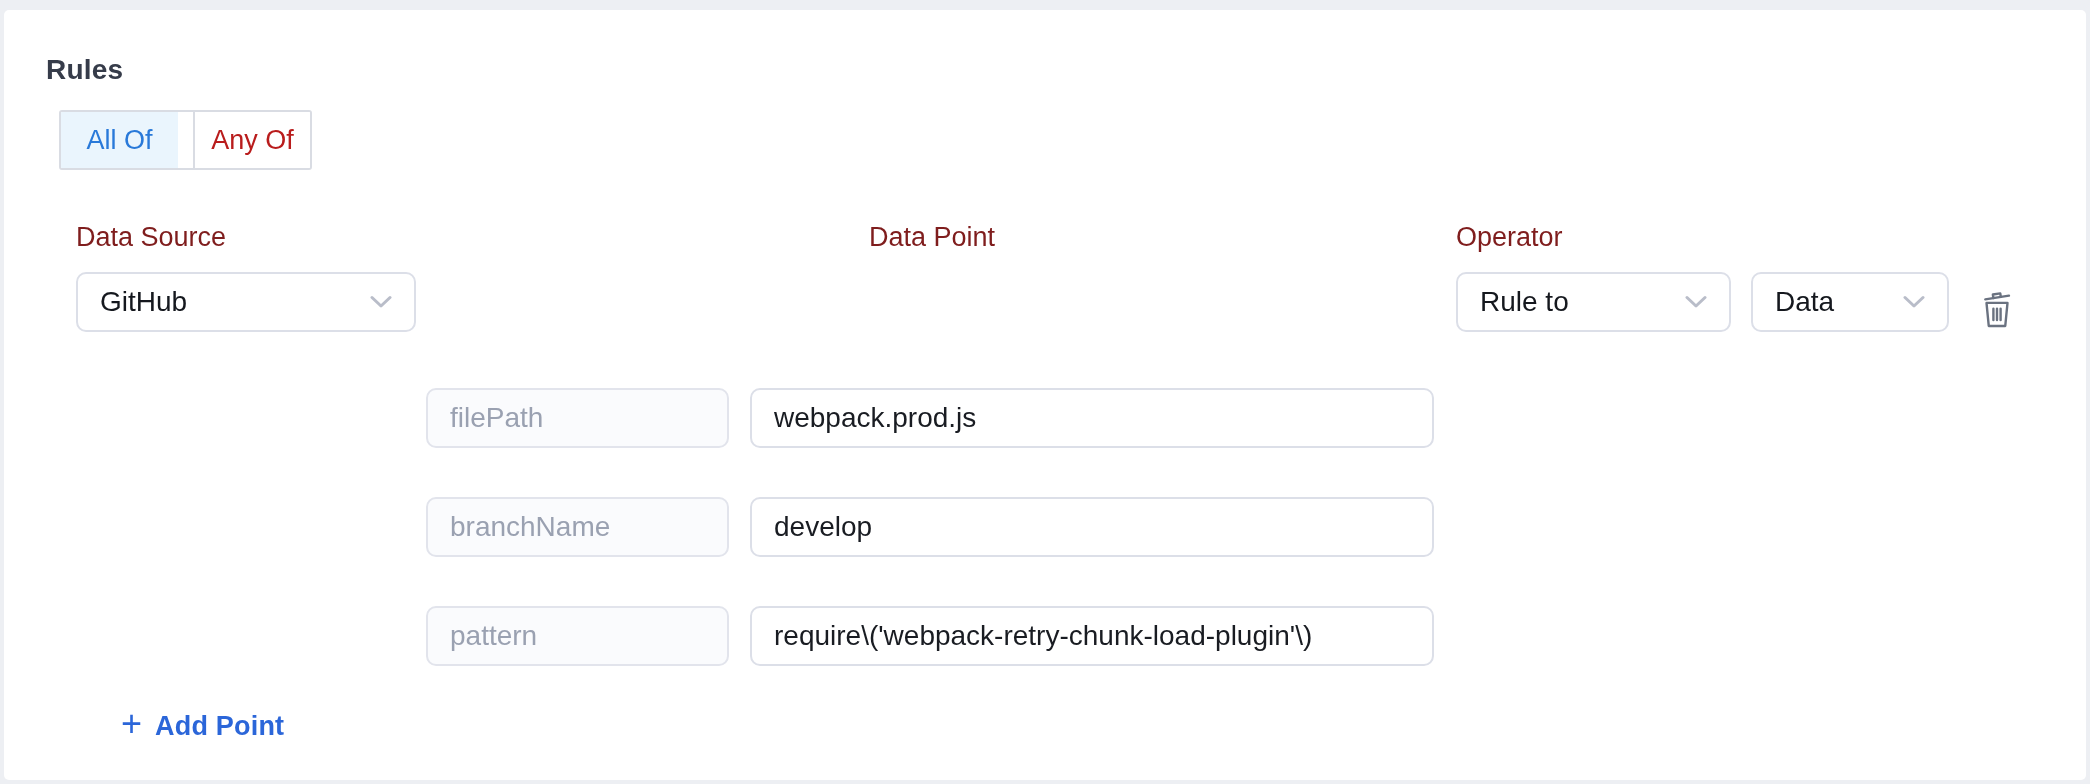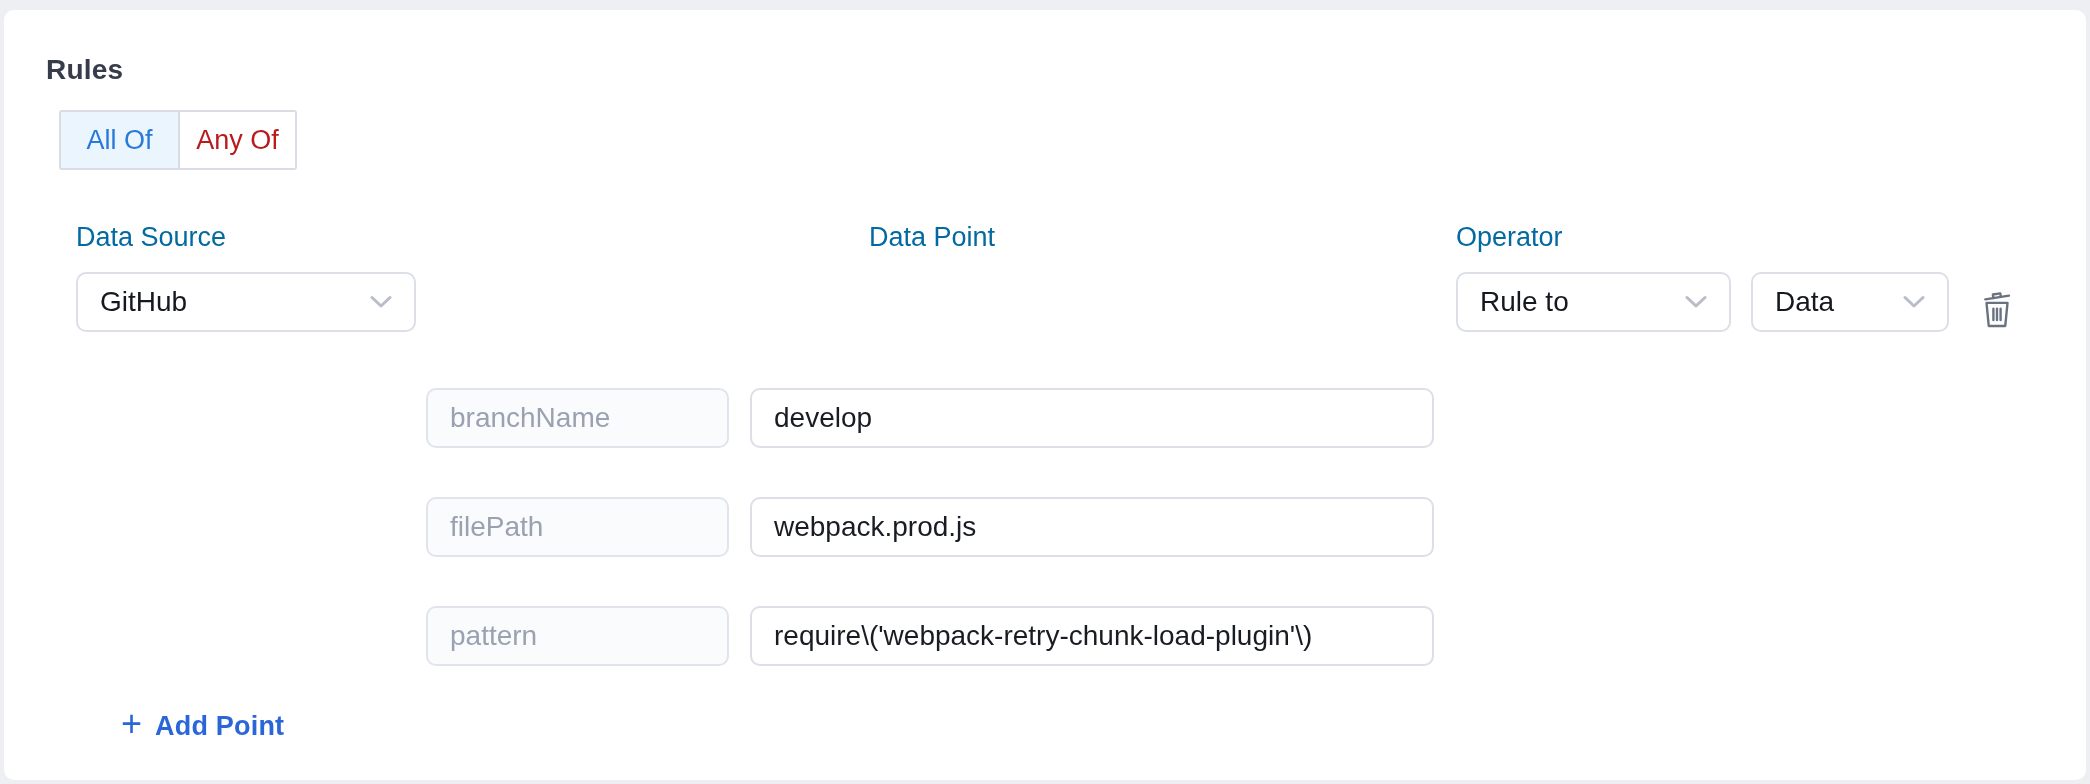--- a/index.html
+++ b/index.html
@@ -7,36 +7,37 @@
     width: 2090px; height: 784px;
     background: #edeff3;
     font-family: "Liberation Sans", sans-serif;
     overflow: hidden;
   }
   .card {
     position: absolute;
     left: 4px; top: 10px;
     width: 2082px; height: 770px;
     background: #ffffff;
-    border-radius: 10px;
+    border-radius: 5px;
     padding: 44px 42px;
   }
   .rules-title {
     font-size: 28px;
     font-weight: 600;
     color: #363c4a;
     letter-spacing: 0.2px;
   }
   .toggle-group {
     display: inline-flex;
     margin-left: 13px;
     margin-top: 24px;
     border: 2px solid #d9dce3;
     border-radius: 3px;
     overflow: hidden;
+    gap: 15px;
   }
   .toggle-btn {
     min-width: 117px;
     height: 56px;
     display: flex; align-items: center; justify-content: center;
     font-family: "Liberation Sans", sans-serif;
     font-size: 27px;
     background: #ffffff;
     color: #b91c1c;
     border: none;
@@ -45,21 +46,21 @@
   .toggle-btn + .toggle-btn { border-left: 2px solid #d9dce3; }
   .toggle-btn.selected {
     background: #eaf5fd;
     color: #2979d9;
   }
   .rule-block { margin-left: 30px; margin-top: 52px; }
   .fields-row { display: flex; align-items: flex-start; }
   .field { display: flex; flex-direction: column; }
   .field-label {
     font-size: 27px;
-    color: #0369a1;
+    color: #7f1d1d;
     height: 32px;
     margin-bottom: 18px;
     white-space: nowrap;
   }
   .select-box {
     height: 60px;
     border: 2px solid #dcdfe8;
     border-radius: 10px;
     background: #ffffff;
     display: flex; align-items: center;
@@ -192,27 +193,27 @@
           <line x1="12" y1="14.5" x2="12" y2="22"></line>
           <line x1="14.4" y1="14.5" x2="14.4" y2="22"></line>
         </svg>
       </button>
 
     </div>
 
     <div class="params">
 
       <div class="param-row">
+        <input class="param-key" readonly="" placeholder="filePath" style="">
+        <input class="param-value" value="webpack.prod.js" style="">
+      </div>
+
+      <div class="param-row">
         <input class="param-key" readonly="" placeholder="branchName" style="">
         <input class="param-value" value="develop" style="">
-      </div>
-
-      <div class="param-row">
-        <input class="param-key" readonly="" placeholder="filePath" style="">
-        <input class="param-value" value="webpack.prod.js" style="">
       </div>
 
       <div class="param-row">
         <input class="param-key" readonly="" placeholder="pattern" style="">
         <input class="param-value" value="require\('webpack-retry-chunk-load-plugin'\)" style="">
       </div>
 
     </div>
 
     <button class="add-rule">

